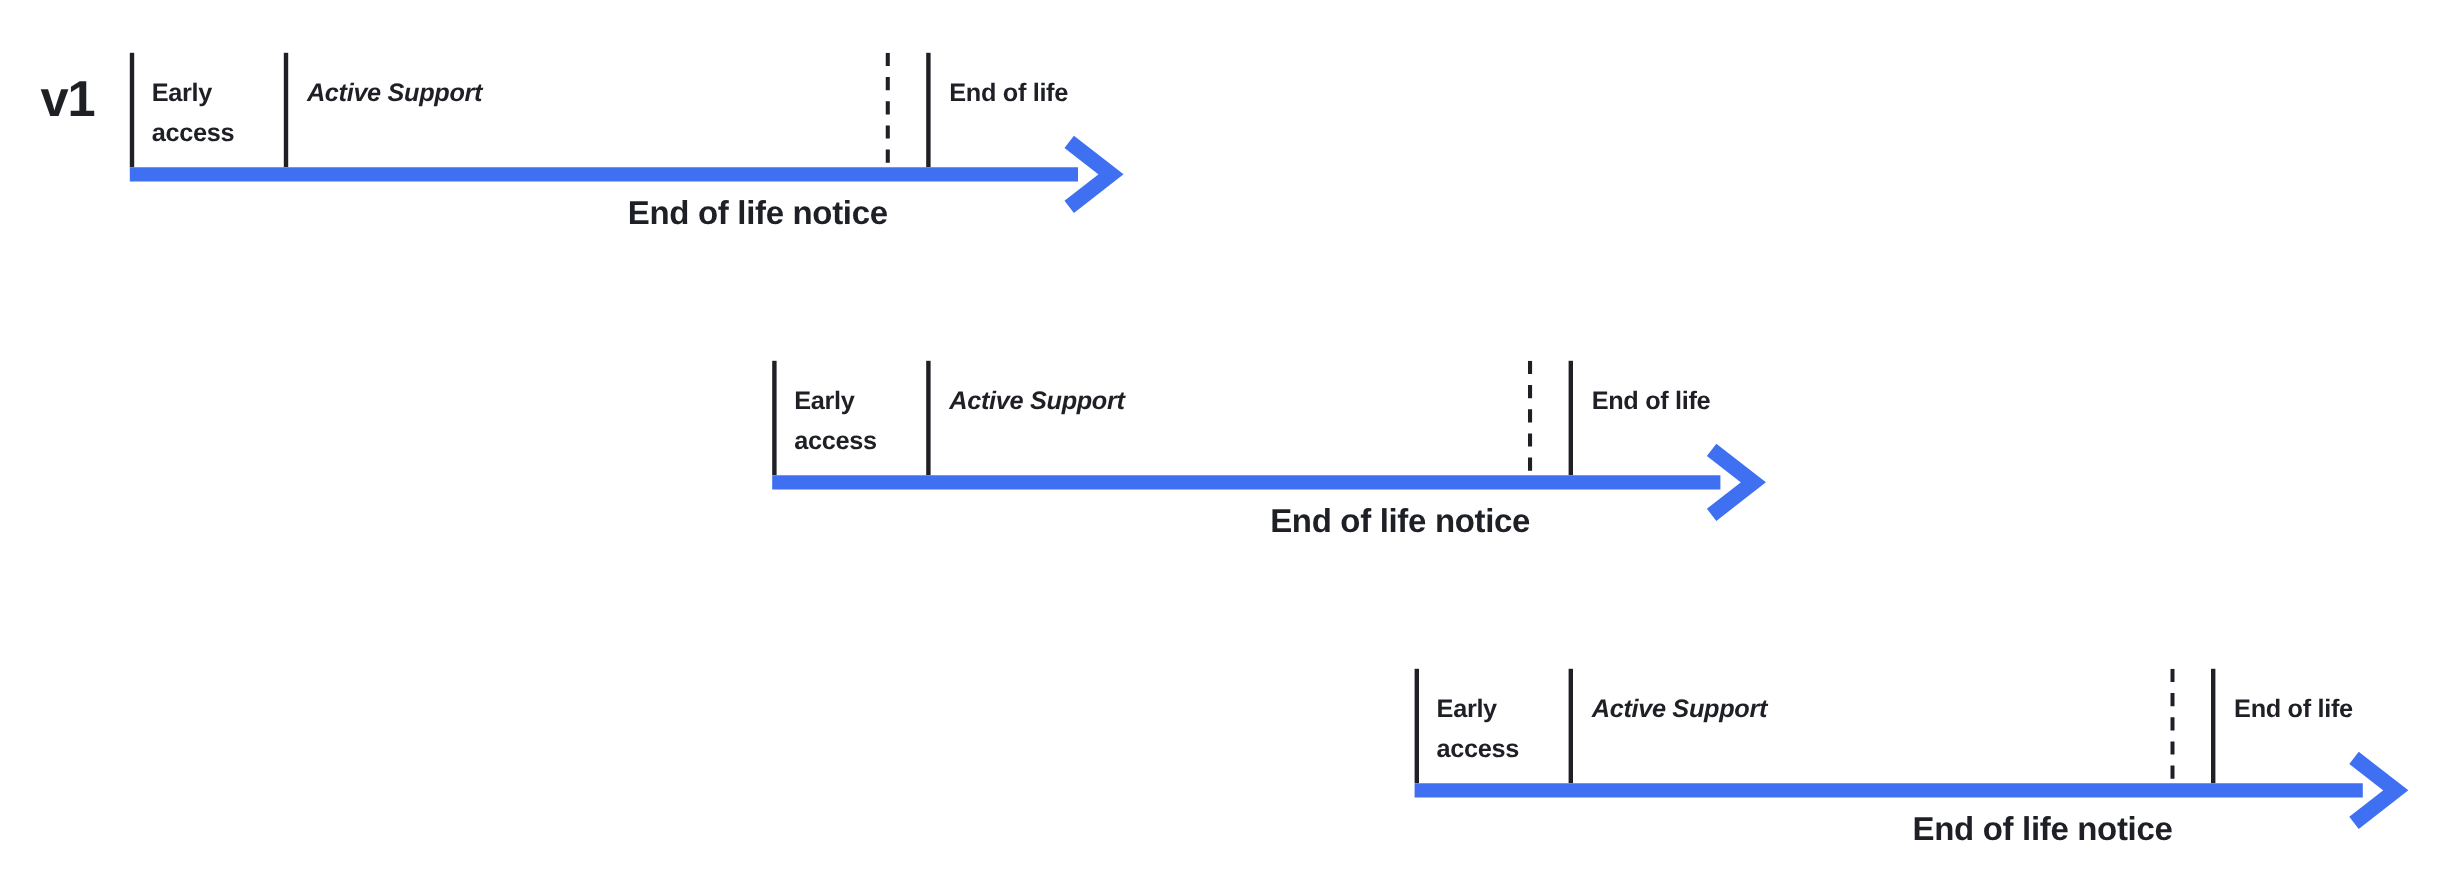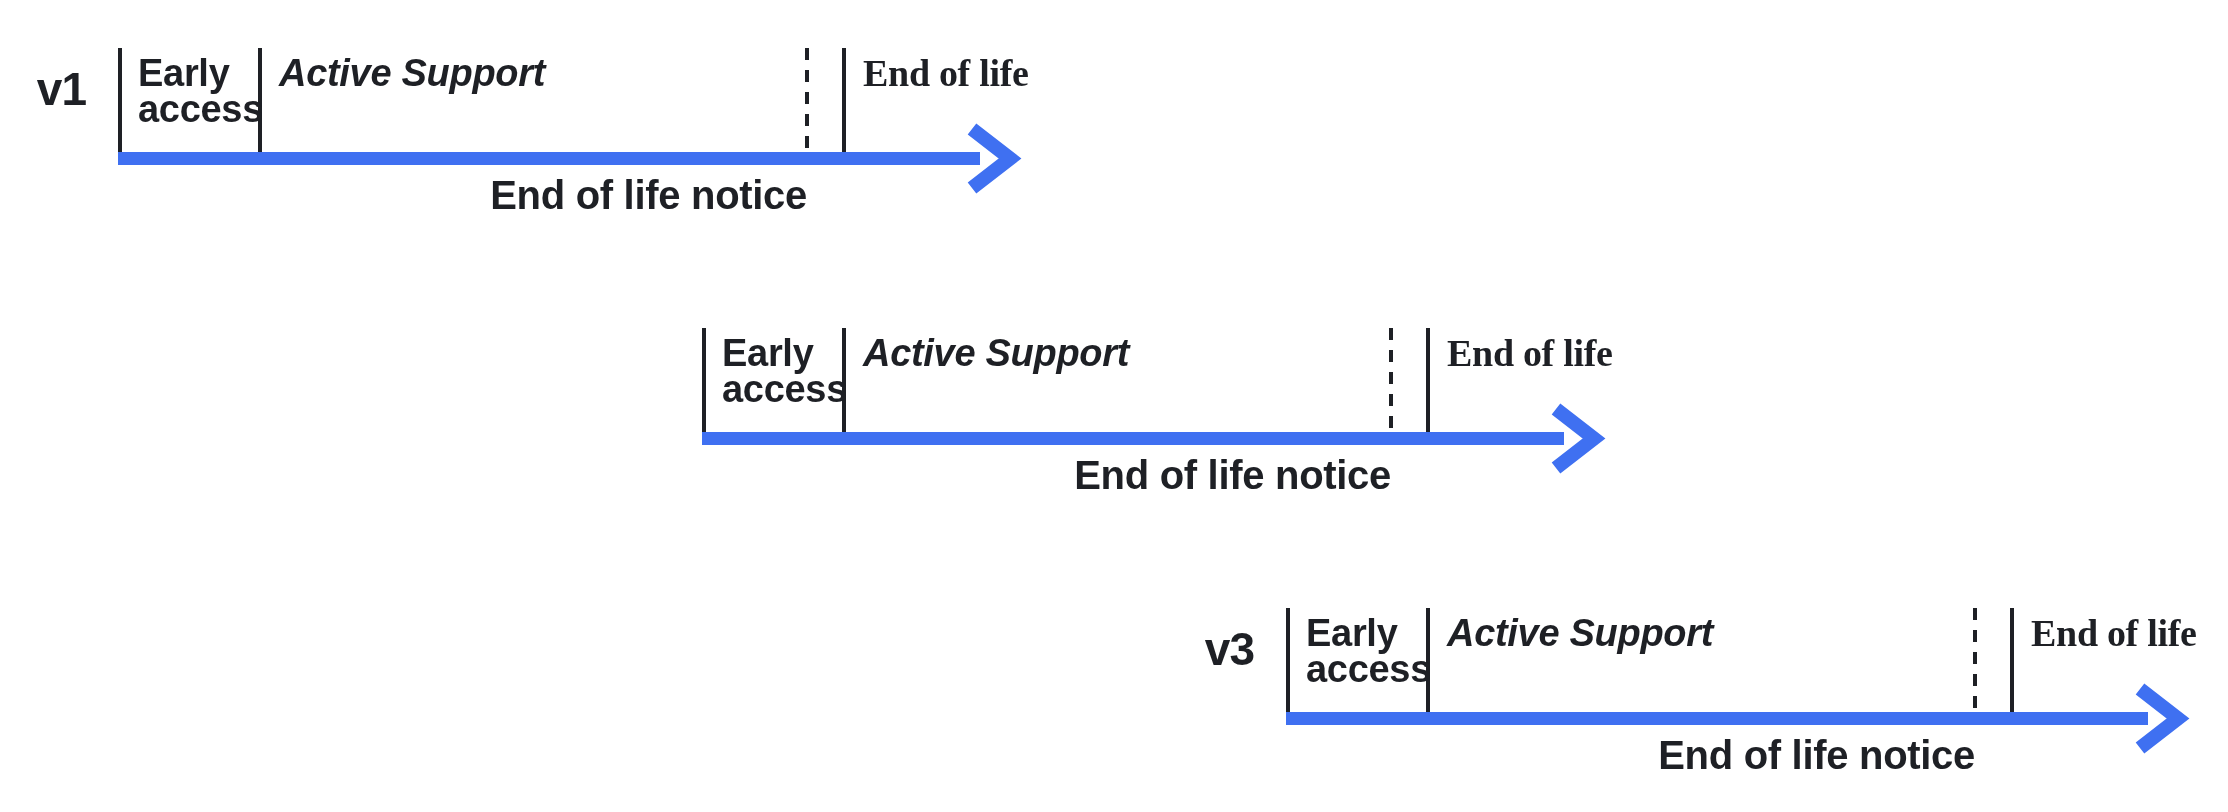--- a/index.html
+++ b/index.html
@@ -57,29 +57,29 @@
     display: block;
   }
   .dashed-tick line {
     stroke: var(--ink);
     stroke-width: 4;
     stroke-dasharray: 12 10;
   }
 
   .seg-label {
     position: absolute;
-    top: 17px;
-    font-size: 38px;
+    top: 28px;
+    font-size: 23px;
     line-height: 36px;
     letter-spacing: -0.3px;
     color: var(--ink);
   }
   .seg-label.early  { left: 270px; width: 128px; }
   .seg-label.active { left: 411px; white-space: nowrap; font-style: italic; }
-  .seg-label.eol    { left: 995px; white-space: nowrap; font-family: Liberation Serif, serif; }
+  .seg-label.eol    { left: 995px; white-space: nowrap; }
 
   .arrow {
     position: absolute;
     left: 250px; top: 84px;
     width: 900px; height: 73px;
     display: block;
     overflow: visible;
   }
   .arrow .shaft {
     stroke: var(--arrow);
@@ -90,21 +90,21 @@
     stroke: var(--arrow);
     stroke-width: 14;
     stroke-linejoin: miter;
     stroke-linecap: butt;
   }
 
   .notice {
     position: absolute;
     top: 140px;
     right: 311px;
-    font-size: 40px;
+    font-size: 30px;
     line-height: 34px;
     letter-spacing: -0.3px;
     white-space: nowrap;
     text-align: right;
     color: var(--ink);
   }
 </style>
 </head>
 <body>
 
@@ -139,21 +139,20 @@
     <div class="seg-label active">Active Support</div>
     <div class="seg-label eol">End of life</div>
     <svg class="arrow" viewBox="0 0 900 73">
       <line class="shaft" x1="0" y1="36.5" x2="862" y2="36.5"></line>
       <polyline class="head" points="854,7 892,36.5 854,66"></polyline>
     </svg>
     <div class="notice">End of life notice</div>
   </div>
 
   <div class="row v3">
-    <div class="version-label">v3</div>
     <div class="tick t1"></div>
     <div class="tick t2"></div>
     <svg class="dashed-tick" viewBox="0 0 4 104">
       <line x1="2" y1="0" x2="2" y2="104"></line>
     </svg>
     <div class="tick t3"></div>
     <div class="seg-label early">Early access</div>
     <div class="seg-label active">Active Support</div>
     <div class="seg-label eol">End of life</div>
     <svg class="arrow" viewBox="0 0 900 73">

